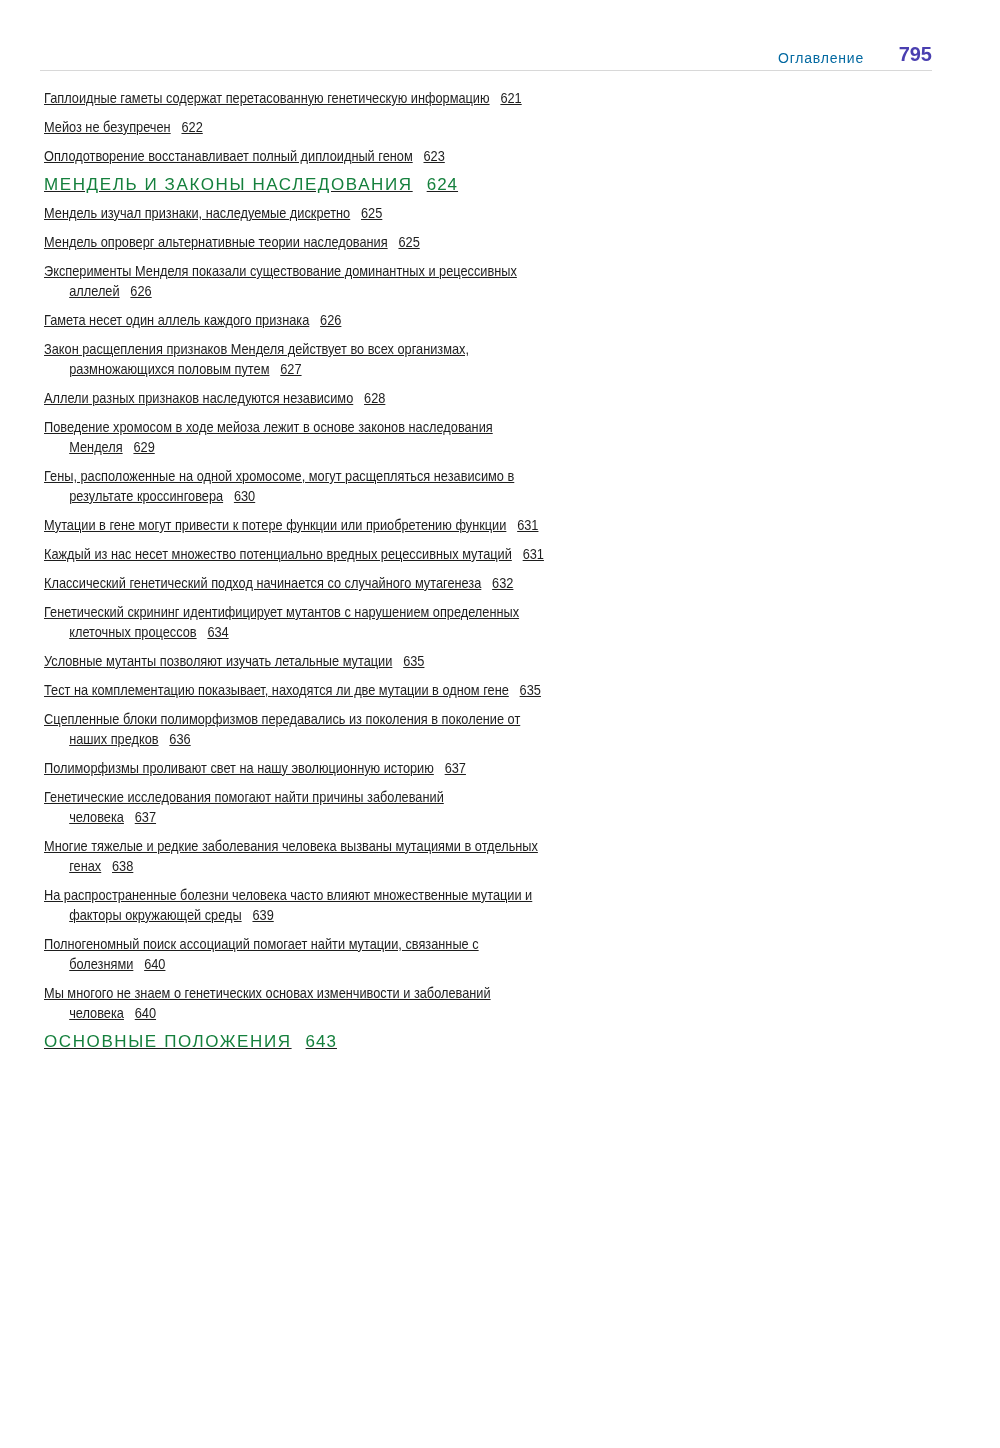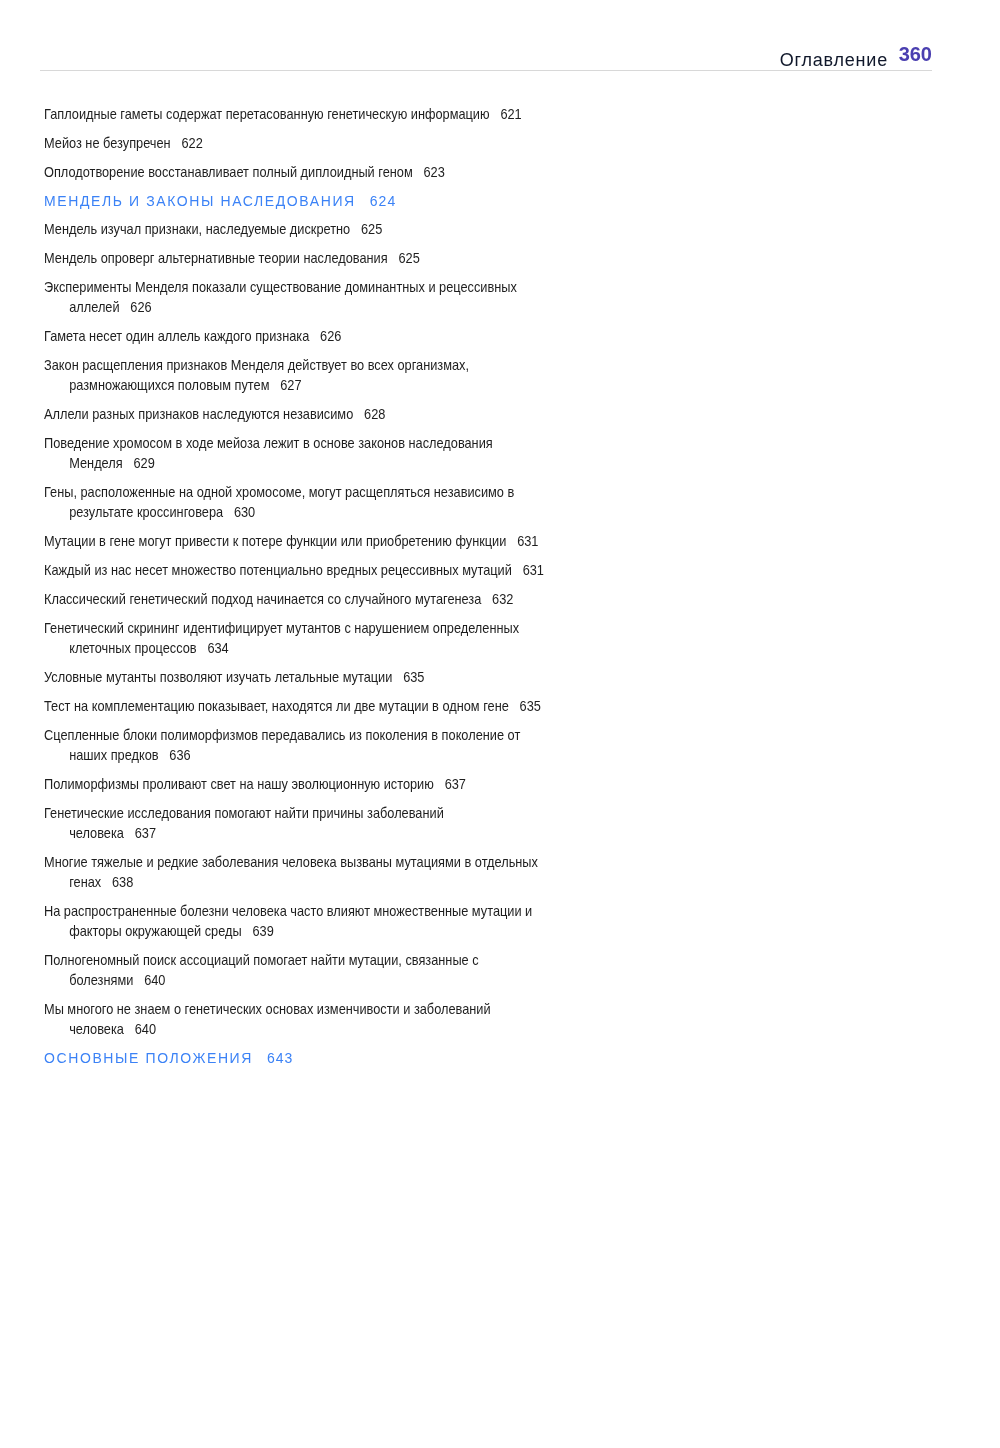--- a/index.html
+++ b/index.html
@@ -18,70 +18,71 @@
     .header {
       position: absolute;
       left: 40px;
       top: 40px;
       width: 892px;
       height: 30px;
       border-bottom: 1px solid #d8d8d8;
     }
     .header-title {
       position: absolute;
-      right: 44px;
+      right: 68px;
       top: 10px;
-      font-size: 18px;
+      font-size: 14px;
       letter-spacing: 0.8px;
-      color: #0f172a;
+      color: #0369a1;
     }
     .header-page {
       position: absolute;
       right: 0;
       top: 3px;
       font-size: 20px;
       font-weight: bold;
       color: #4a3fb0;
     }
     .toc {
       position: absolute;
       left: 44px;
-      top: 104px;
+      top: 88px;
       width: 620px;
+      text-decoration: underline;
     }
     .entry {
       font-size: 14.2px;
       line-height: 20px;
       margin-bottom: 9px;
       transform: scaleX(0.9);
       transform-origin: left top;
       width: 690px;
     }
     .entry .text { }
     .entry .cont {
       display: block;
       padding-left: 28px;
     }
     .entry .page { margin-left: 12px; }
     .section {
-      font-size: 14px;
+      font-size: 17px;
       letter-spacing: 1.6px;
       line-height: 20px;
-      color: #3b82f6;
+      color: #15803d;
       margin-bottom: 8px;
       text-transform: uppercase;
     }
     .section .page { margin-left: 14px; letter-spacing: 1px; }
   </style>
 </head>
 <body>
 
 <div class="header">
   <span class="header-title">Оглавление</span>
-  <span class="header-page">360</span>
+  <span class="header-page">795</span>
 </div>
 
 <div class="toc" id="toc">
     <div class="entry"><span class="text">Гаплоидные гаметы содержат перетасованную генетическую информацию</span><span class="page">621</span></div>
     <div class="entry"><span class="text">Мейоз не безупречен</span><span class="page">622</span></div>
     <div class="entry"><span class="text">Оплодотворение восстанавливает полный диплоидный геном</span><span class="page">623</span></div>
     <div class="section"><span class="text">МЕНДЕЛЬ И ЗАКОНЫ НАСЛЕДОВАНИЯ</span><span class="page">624</span></div>
     <div class="entry"><span class="text">Мендель изучал признаки, наследуемые дискретно</span><span class="page">625</span></div>
     <div class="entry"><span class="text">Мендель опроверг альтернативные теории наследования</span><span class="page">625</span></div>
     <div class="entry"><span class="text">Эксперименты Менделя показали существование доминантных и рецессивных</span><span class="cont"><span>аллелей</span><span class="page">626</span></span></div>

